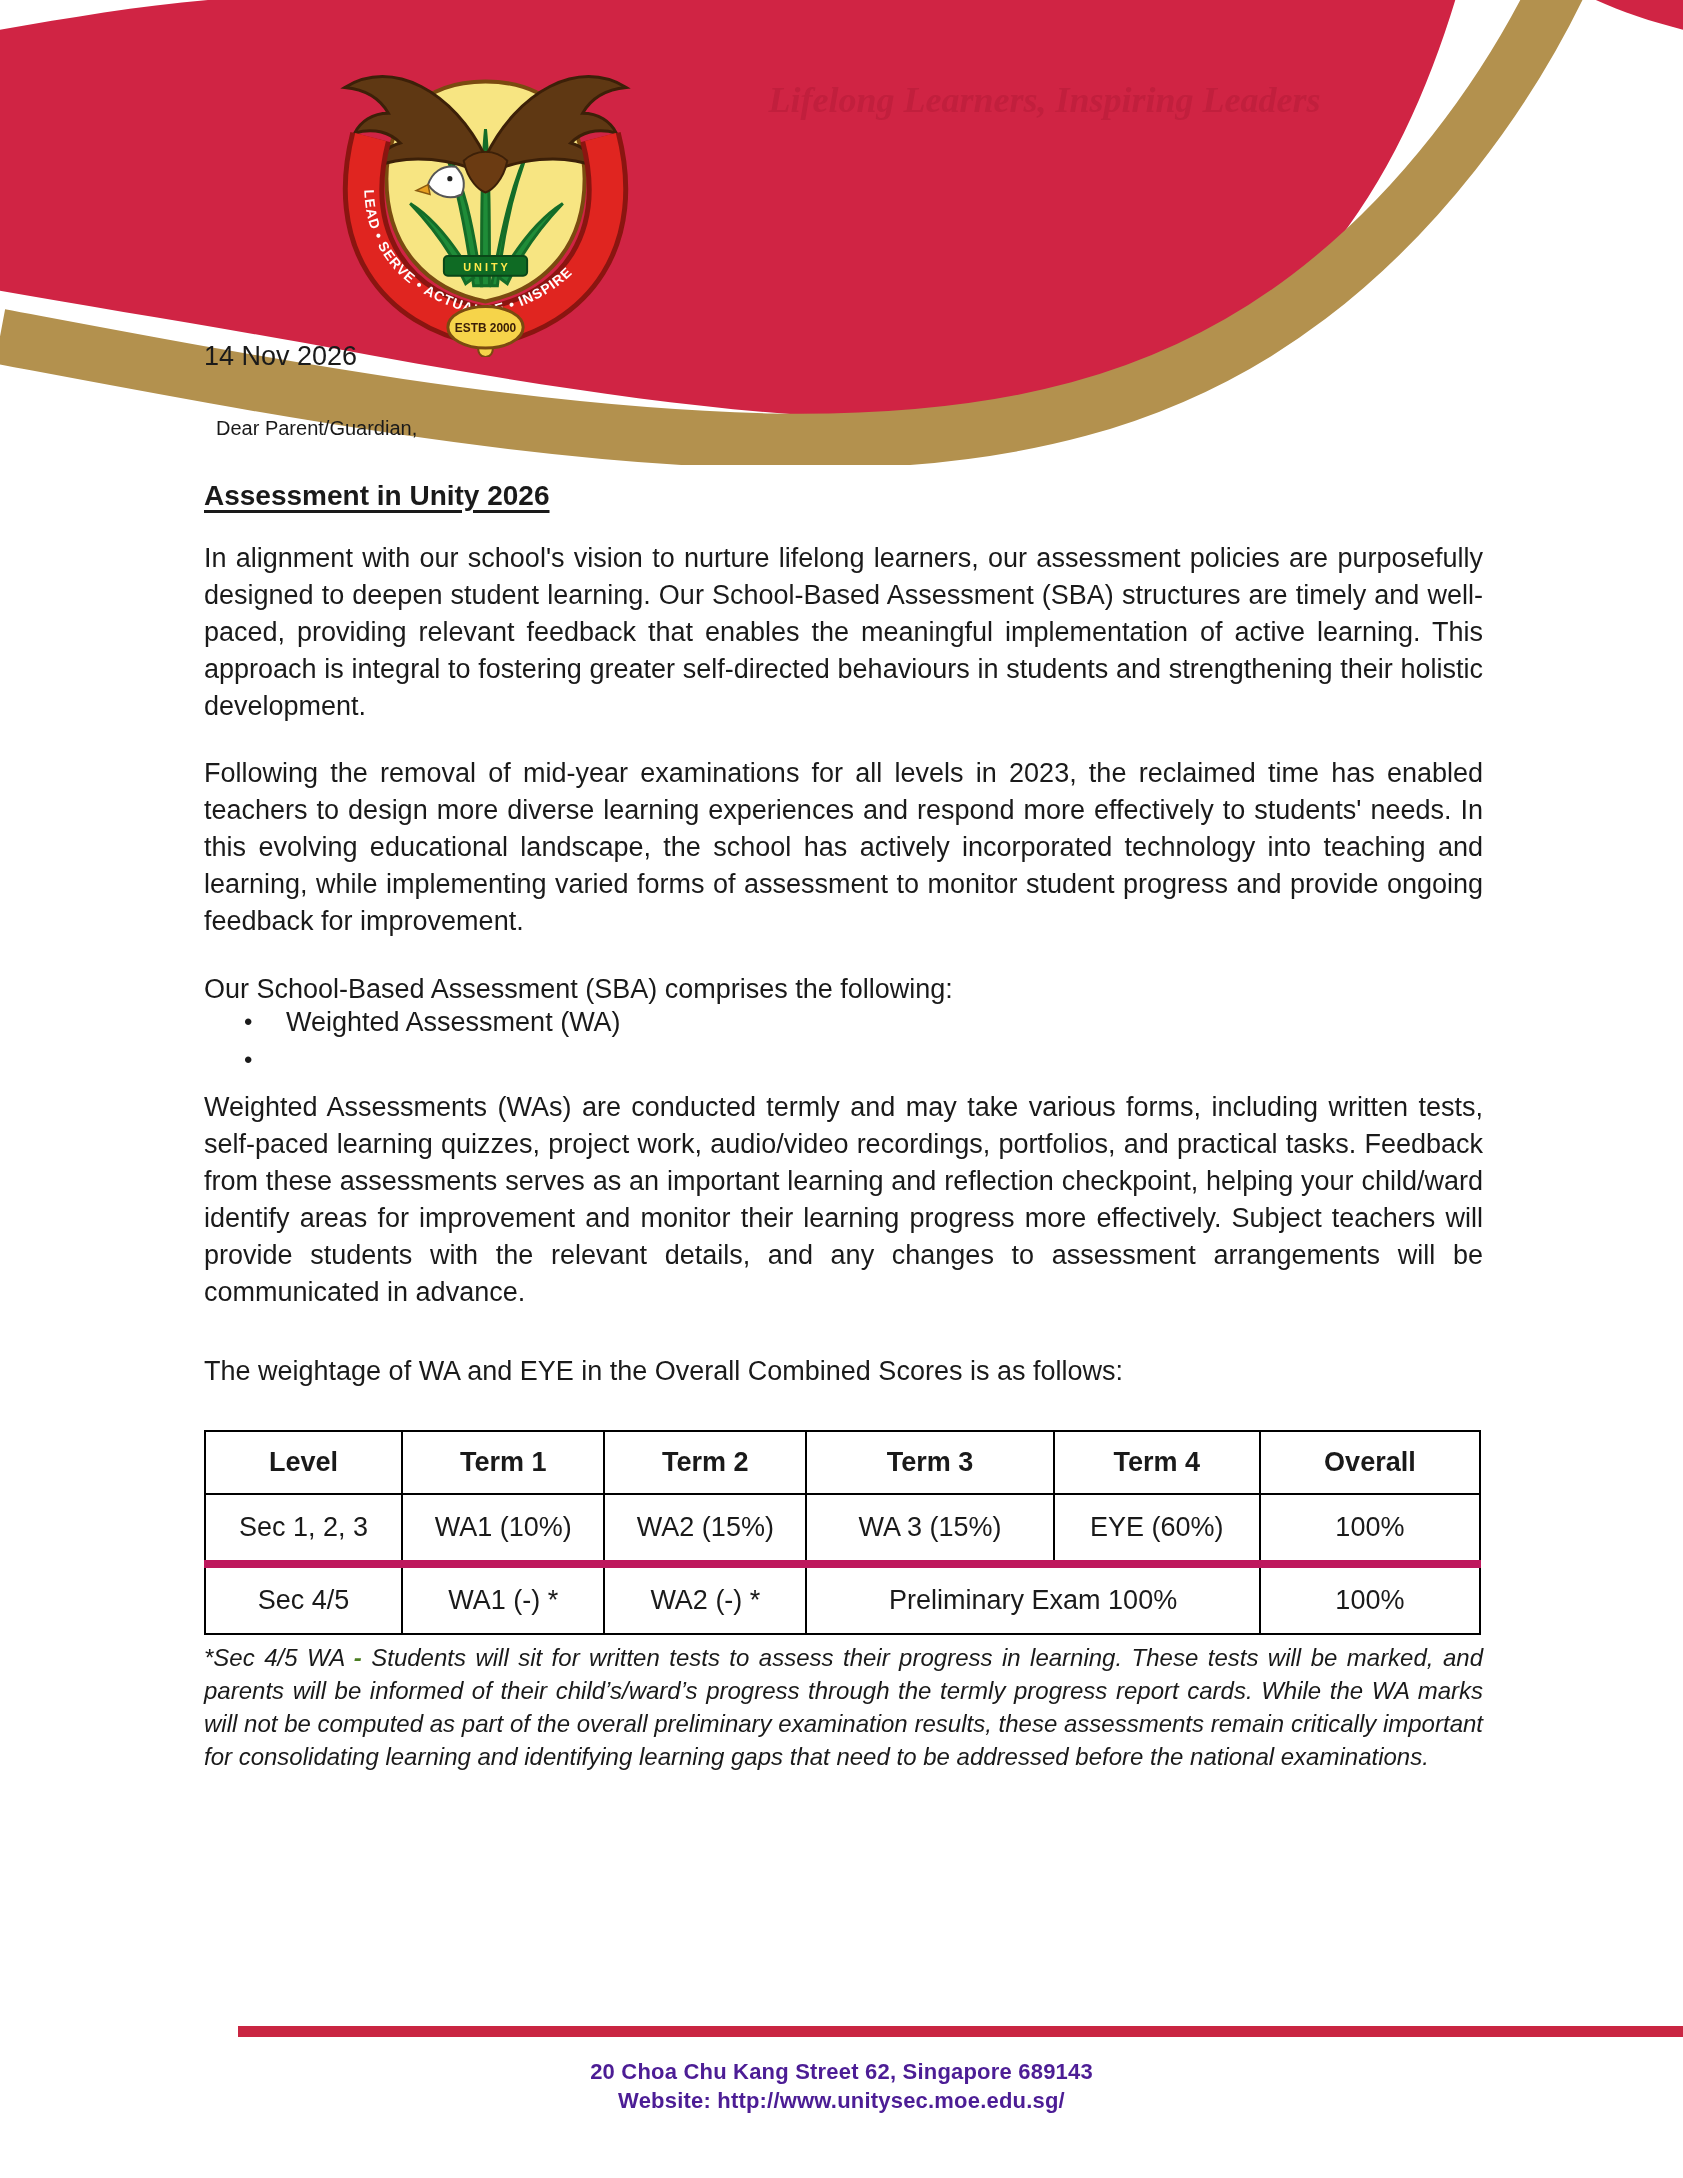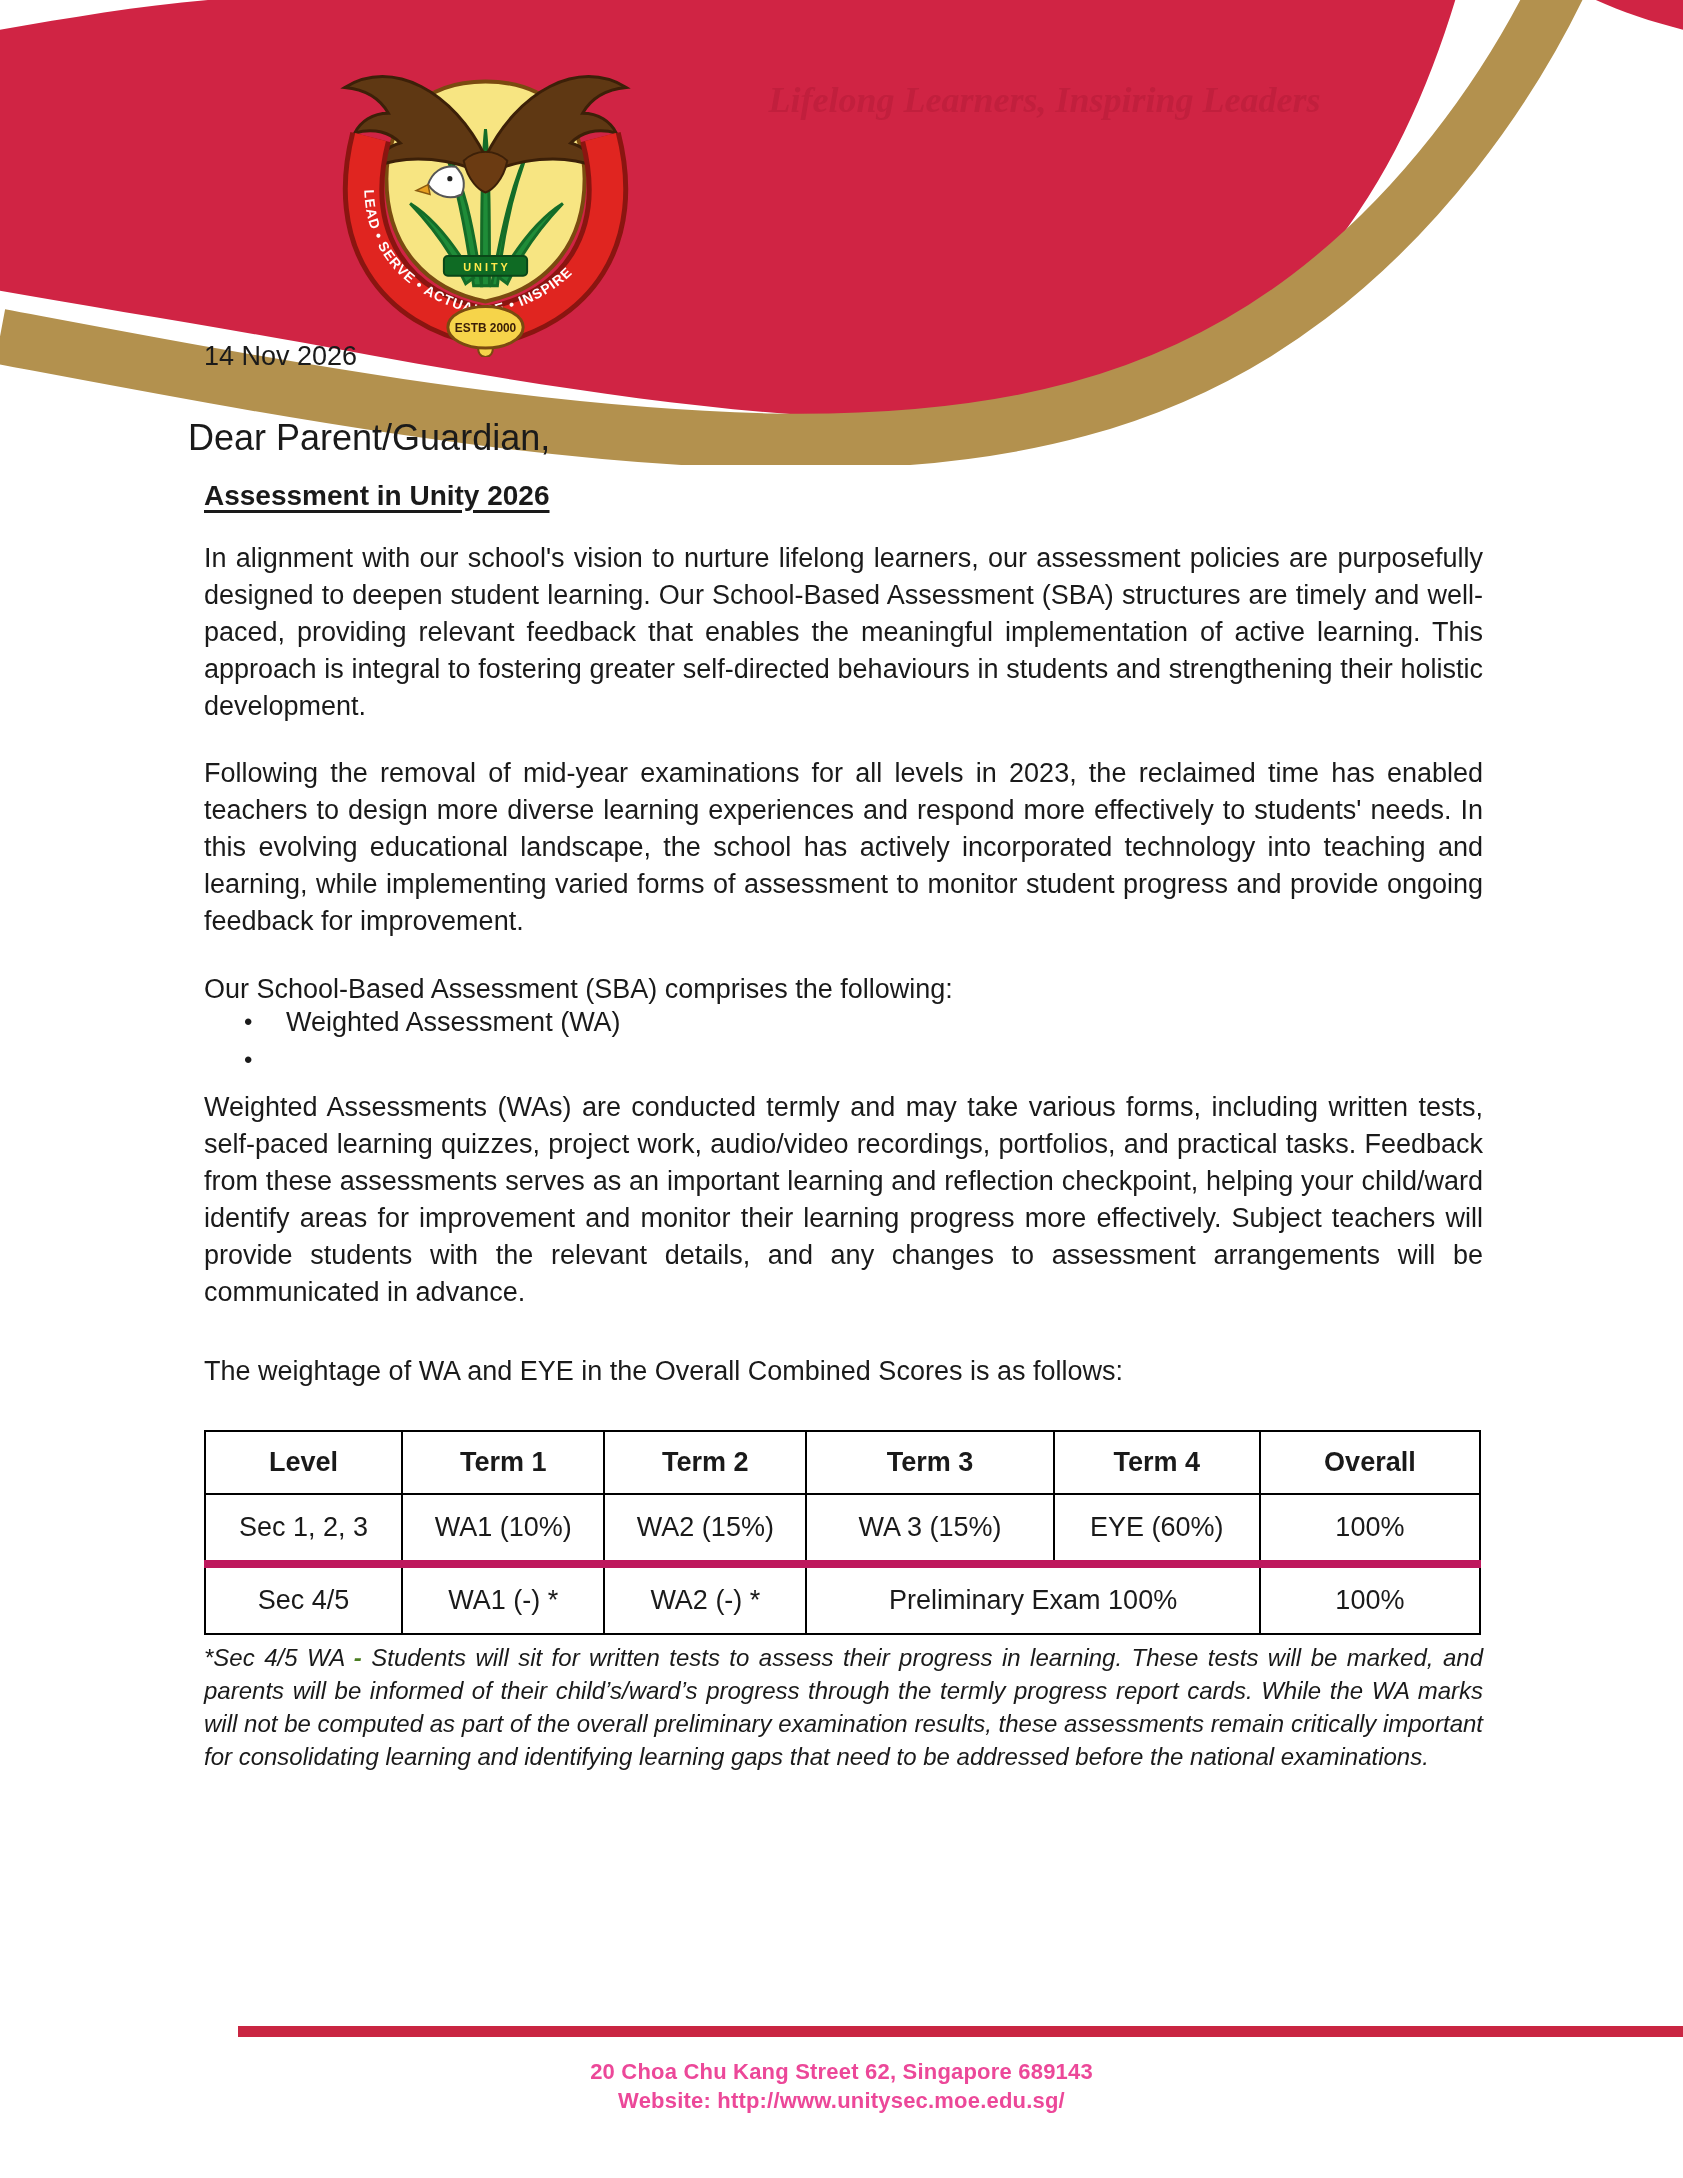--- a/index.html
+++ b/index.html
@@ -28,21 +28,21 @@
     font-family:"Liberation Serif", serif;
     font-style:italic;font-weight:bold;
     font-size:36px;color:#c11f3d;
   }
   
   .abs{position:absolute;}
   .body-text{
     font-size:27px;line-height:37px;text-align:justify;
   }
   .date{left:204px;top:341px;font-size:27px;}
-  .salutation{left:188px;top:417px;font-size:36px;}
+  .salutation{left:216px;top:417px;font-size:20px;}
   .subject{
     left:204px;top:480px;font-size:28px;font-weight:bold;
     text-decoration:underline;text-decoration-thickness:3px;text-underline-offset:5px;
   }
   .para1{left:204px;top:540px;width:1279px;}
   .para2{left:204px;top:755px;width:1279px;}
   .sba-intro{left:204px;top:971px;width:1279px;}
   .bullets{left:204px;top:1003px;width:1279px;}
   .bullet-row{display:flex;font-size:27px;line-height:38px;}
   .bullet-dot{width:42px;padding-left:40px;font-size:24px;}
@@ -65,21 +65,21 @@
   
   .footnote{
     left:204px;top:1641px;width:1279px;
     font-size:24px;line-height:33px;font-style:italic;text-align:justify;
   }
   .footnote .green-dash{color:#4a7d21;font-weight:bold;}
   
   .footer-rule{left:238px;top:2026px;width:1445px;height:11px;background:#c92642;}
   .footer{
     left:0;top:2057px;width:1683px;text-align:center;
-    font-size:22px;font-weight:bold;line-height:29px;color:#ec4899;
+    font-size:22px;font-weight:bold;line-height:29px;color:#4c1d95;
     letter-spacing:0.2px;
   }
 </style>
 </head>
 <body>
 
 <div class="page">
 
   <svg class="swoosh" viewBox="0 0 1700 470" preserveAspectRatio="none" aria-hidden="true">
     <path d="M0,30 C70,18 140,6 210,0 L1470,0 C1438,105 1388,215 1305,295

